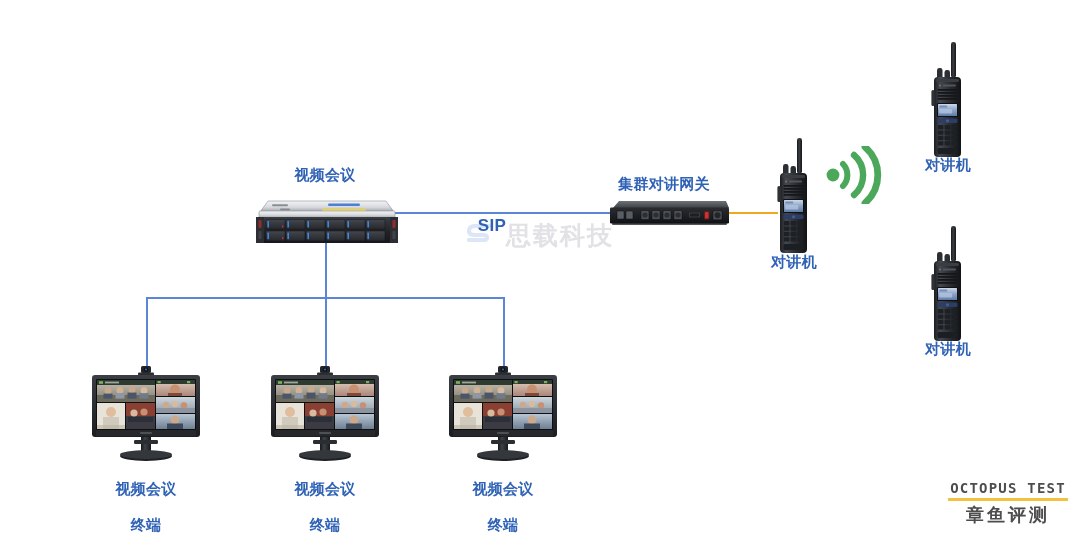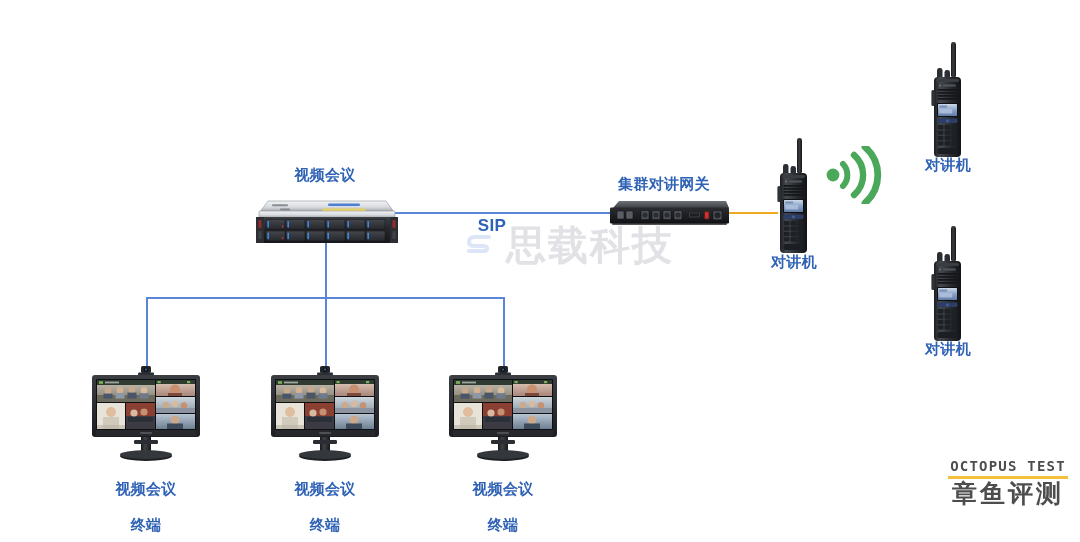--- a/index.html
+++ b/index.html
@@ -48,49 +48,49 @@
     opacity: 1;
     pointer-events: none;
   }
   #watermark .wm-s {
     width: 34px; height: 34px;
     position: relative;
   }
   #watermark .wm-s svg { display:block; }
   #watermark .wm-text {
     color: #e2e2e6;
-    font-size: 40px;
+    font-size: 25px;
     font-weight: bold;
     letter-spacing: 2px;
   }
 
   
   #octopus-logo {
     position: absolute;
     left: 948px;
-    top: 458px;
+    top: 480px;
     width: 120px;
     text-align: center;
     user-select: none;
   }
   #octopus-logo .ol-en {
     font-family: "DejaVu Sans Mono", monospace;
     font-size: 14px;
     letter-spacing: 1.2px;
     color: #4d4d4d;
     font-weight: bold;
     line-height: 16px;
   }
   #octopus-logo .ol-rule {
     height: 3px;
     background: #f2c23e;
     margin: 2px 0 3px 0;
   }
   #octopus-logo .ol-cn {
-    font-size: 25px;
+    font-size: 18px;
     font-weight: bold;
     color: #4d4d4d;
     letter-spacing: 3px;
     line-height: 22px;
   }
 
   
   .server {
     position: absolute;
     width: 142px;

